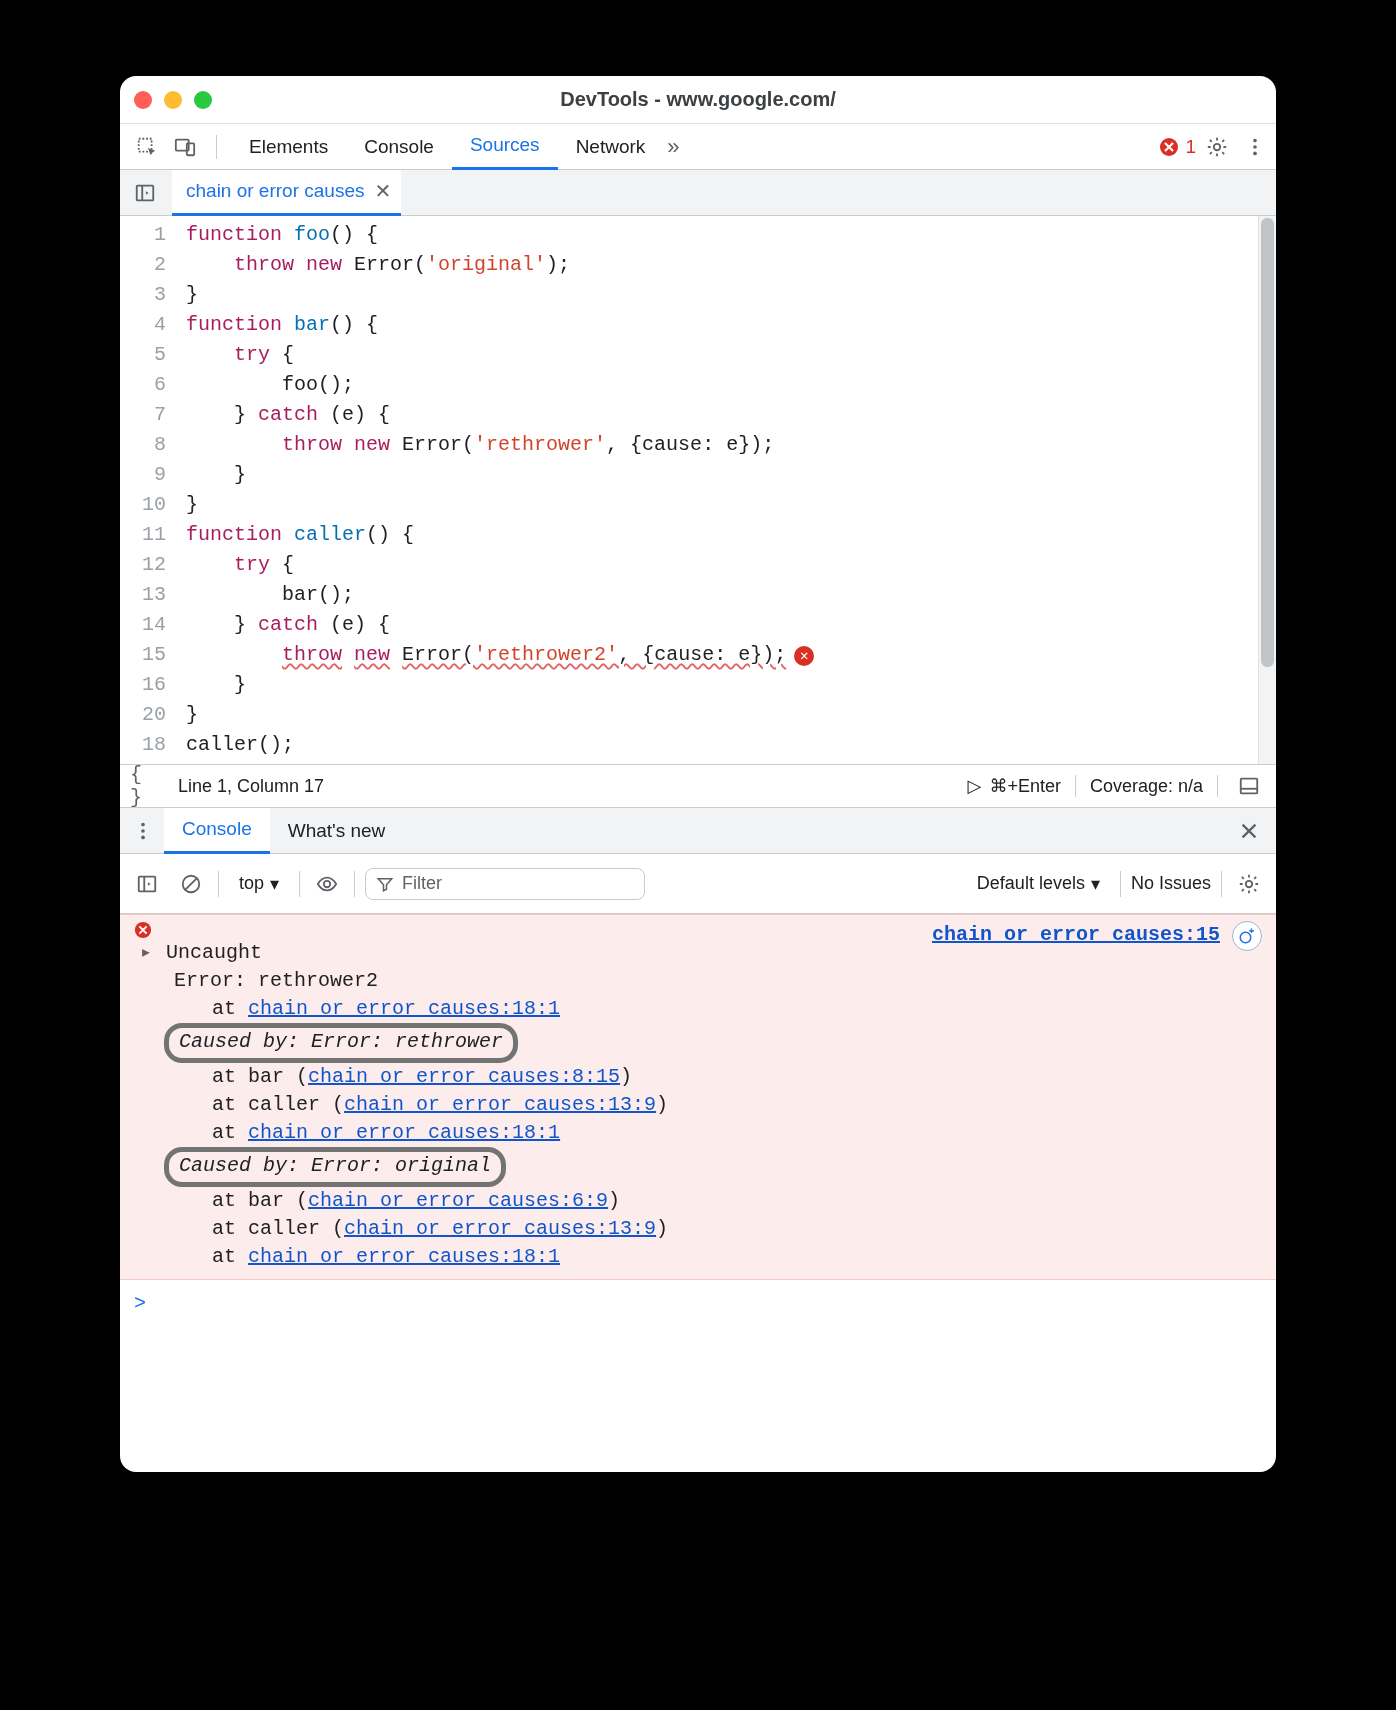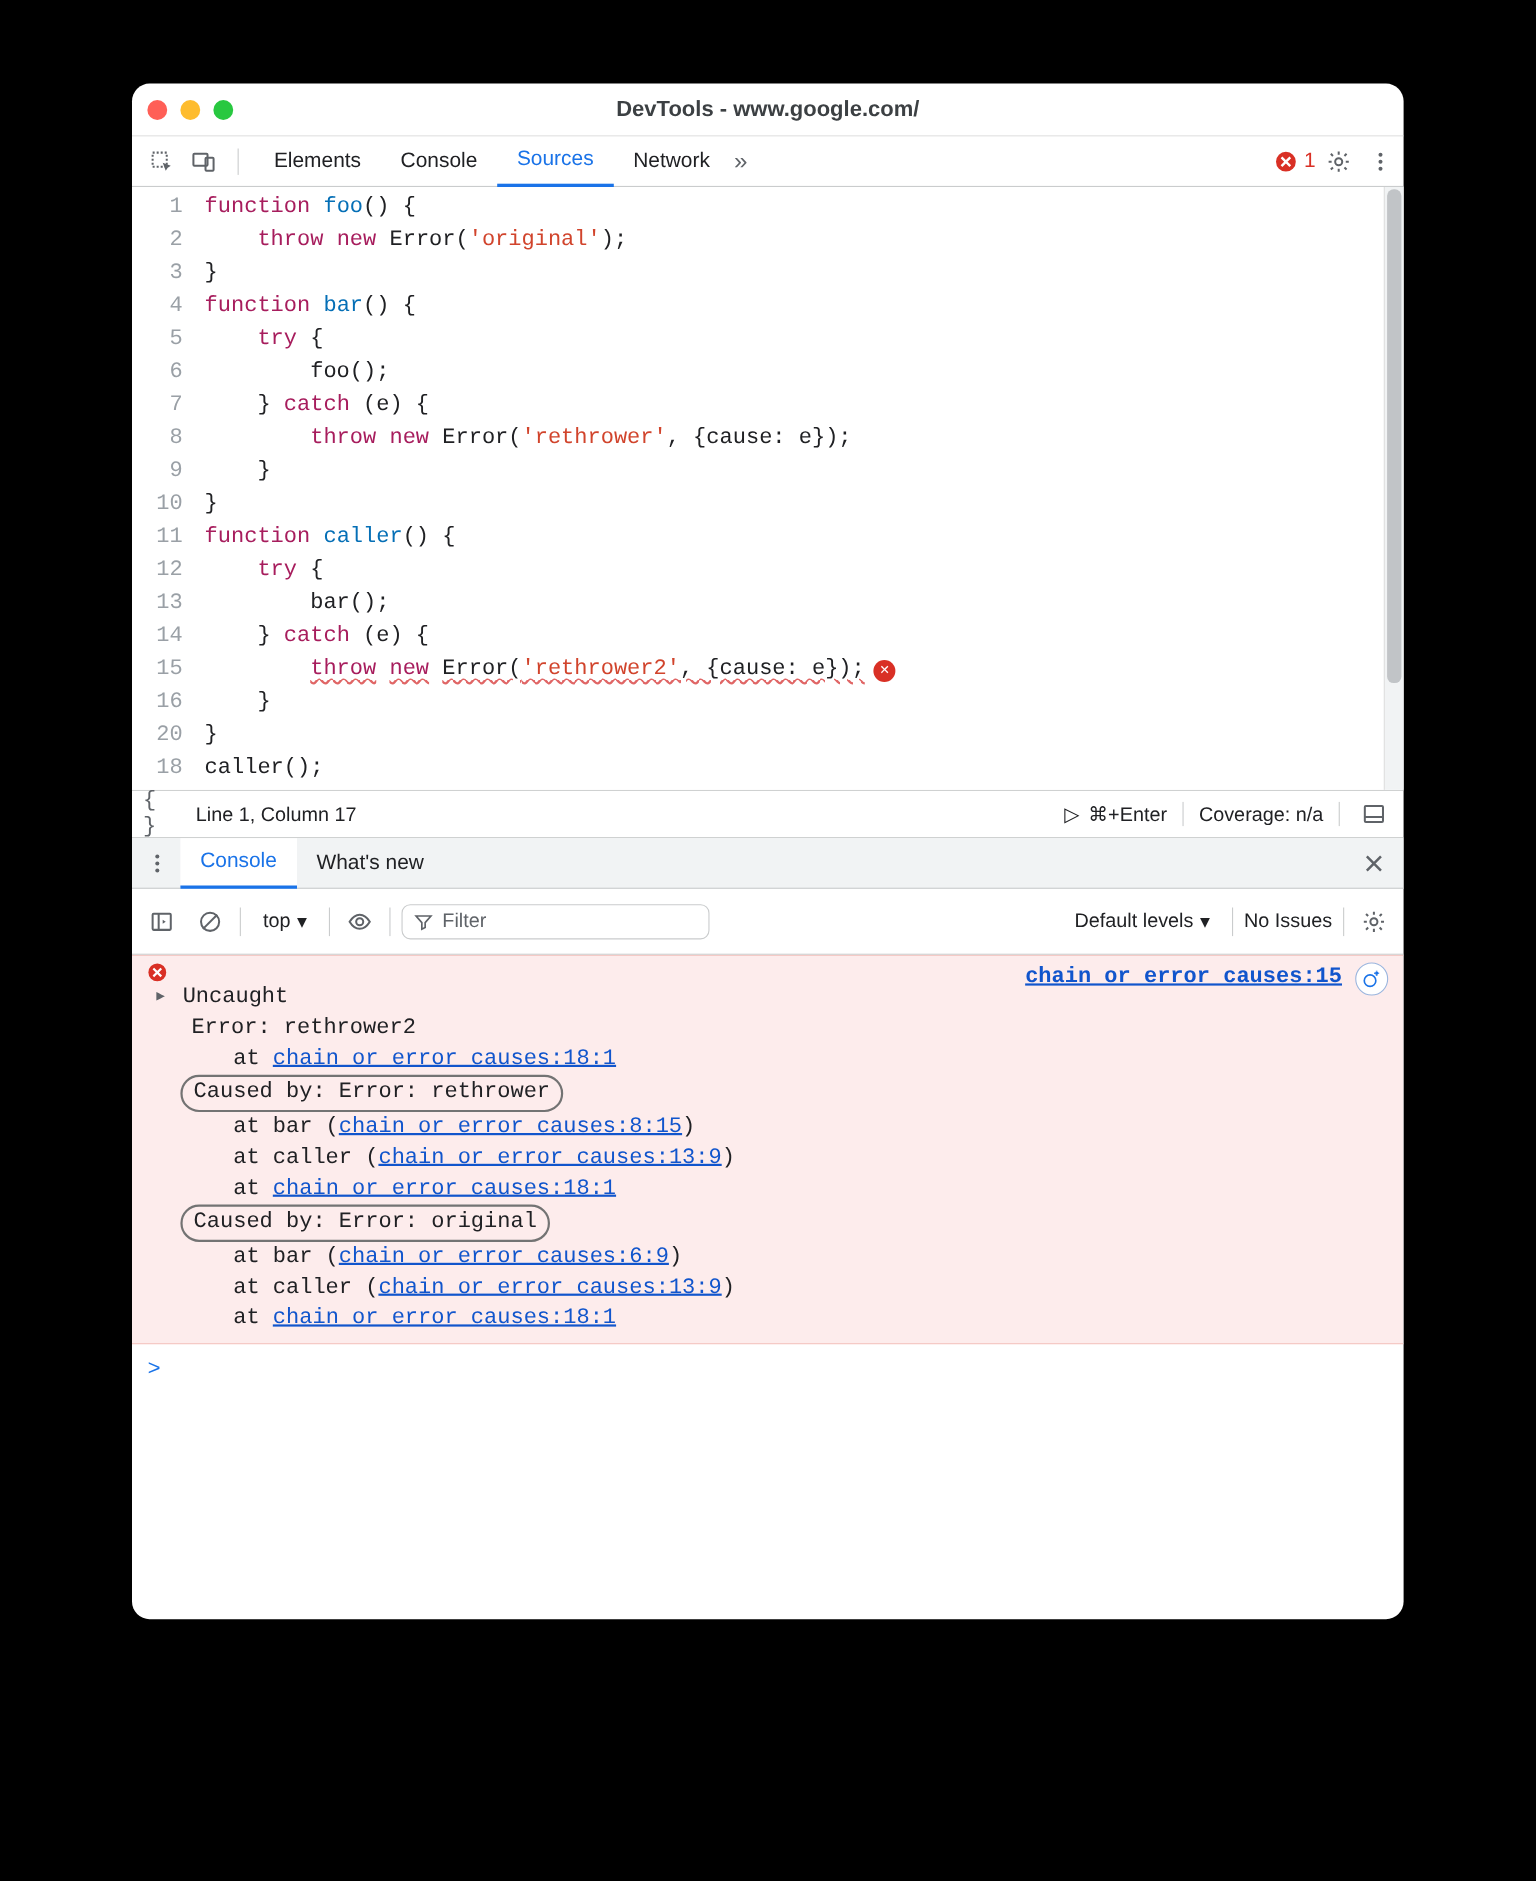--- a/index.html
+++ b/index.html
@@ -195,24 +195,25 @@
     border: 1px solid #9ab5de; display: flex; align-items: center; justify-content: center;
     background: #fff;
   }
   .erricon { color: #d93025; margin-right: 6px; }
   .tri { color: #5f6368; margin-right: 2px; display: inline-block; }
   .indent1 { padding-left: 40px; }
   .indent2 { padding-left: 78px; }
   .ul { color: var(--linkmono); text-decoration: underline; }
   .highlight {
     display: inline-block;
-    border: 2px solid #737373;
+    border: 5px solid #737373;
     border-radius: 18px;
     padding: 0 10px 2px 10px;
     margin-left: 30px;
+    font-style: italic;
   }
   .prompt-row {
     display: flex; align-items: center; padding: 10px 14px;
     color: var(--blue); font-family: var(--mono); font-size: 20px;
   }
 
   
   svg { display: block; }
 </style>
 </head>
@@ -266,20 +267,33 @@
     </div>
     <div class="icon-btn">
       <svg viewBox="0 0 24 24" fill="currentColor">
           <circle cx="12" cy="5" r="2"></circle>
           <circle cx="12" cy="12" r="2"></circle>
           <circle cx="12" cy="19" r="2"></circle>
         </svg>
     </div>
   </div>
 
+  <div class="filebar">
+    <div class="icon-btn">
+      <svg viewBox="0 0 24 24" fill="none" stroke="currentColor" stroke-width="2">
+          <rect x="3" y="4" width="18" height="16" rx="1"></rect>
+          <line x1="9" y1="4" x2="9" y2="20"></line>
+          <path d="M13 10 l3 2 -3 2 z" fill="currentColor" stroke="none"></path>
+        </svg>
+    </div>
+    <div class="filetab">
+      <span>chain or error causes</span>
+      <span class="close-x">✕</span>
+    </div>
+  </div>
 
   <div class="editor-wrap">
     <div class="editor">
       <div class="gutter" id="gutter">
           <div>1</div>
           <div>2</div>
           <div>3</div>
           <div>4</div>
           <div>5</div>
           <div>6</div>

